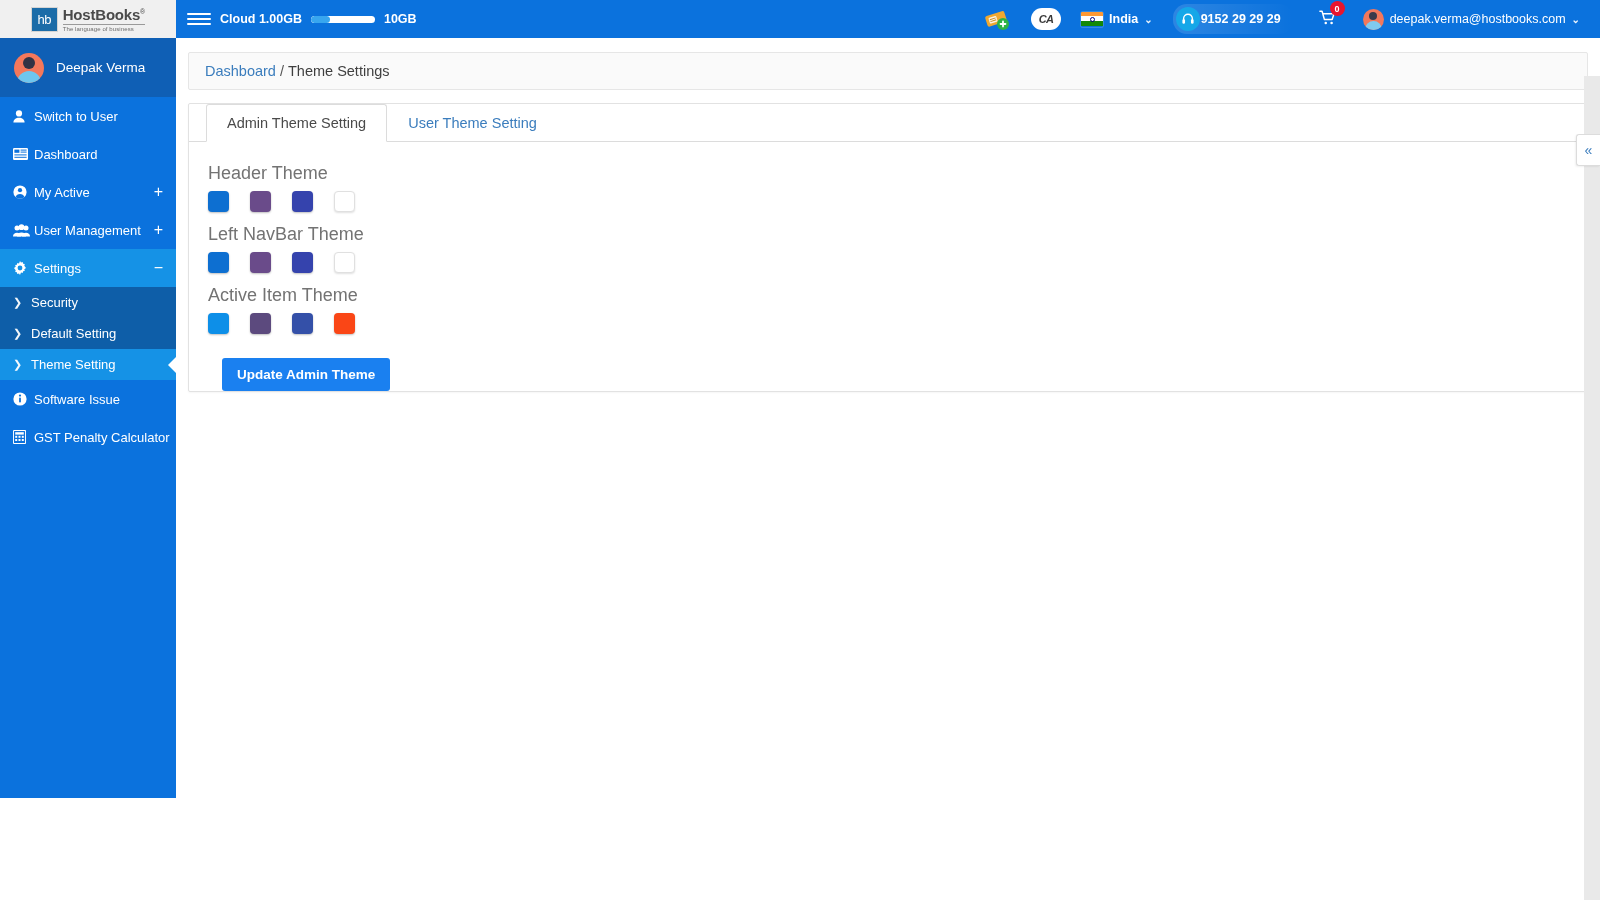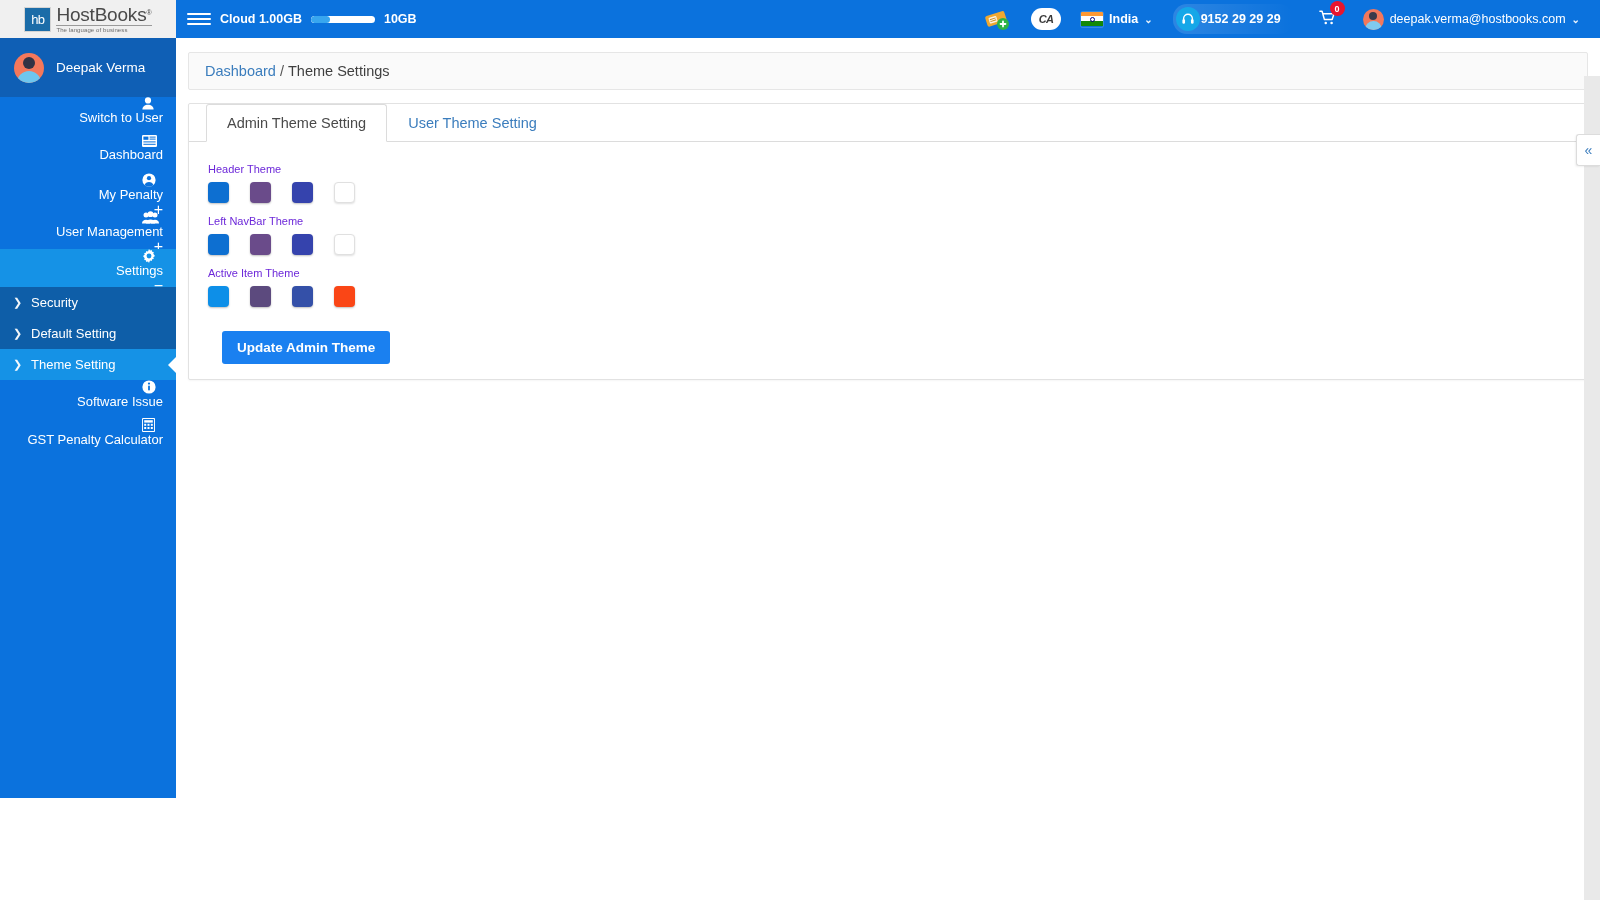--- a/index.html
+++ b/index.html
@@ -20,21 +20,21 @@
   .logo-wrap { display: flex; align-items: center; gap: 5px; }
   .logo-mark {
     width: 27px; height: 25px; background: #1b6ca8;
     color: #ffffff; font-size: 13px; font-weight: 400;
     display: flex; align-items: center; justify-content: center;
     letter-spacing: -0.5px;
     border: 1px solid #d4d4d4;
   }
   .logo-text { line-height: 1; }
   .logo-name {
-    font-size: 19px; color: #4a4a4a; font-weight: 400;
+    font-size: 15px; color: #4a4a4a; font-weight: 700;
     letter-spacing: -0.2px; position: relative; display: inline-block;
   }
   .logo-reg { font-size: 7px; vertical-align: super; color: #4a4a4a; }
   .logo-tag {
     font-size: 6px; color: #6b6b6b; letter-spacing: 0.1px;
     border-top: 1px solid #9a9a9a; padding-top: 1px; margin-top: 1px;
     white-space: nowrap;
   }
 
   
@@ -147,25 +147,24 @@
     position: absolute; left: 50%; top: 4px; width: 12px; height: 12px;
     margin-left: -6px; border-radius: 50%; background: #333344;
   }
   .avatar-lg .body {
     position: absolute; left: 50%; bottom: 0; width: 24px; height: 12px;
     margin-left: -12px; border-radius: 12px 12px 0 0; background: #6ec6ef;
   }
   .profile-name { font-size: 13.5px; font-weight: 400; }
 
   .nav-item {
-    display: flex; align-items: flex-end;
+    display: flex; align-items: center;
     height: 38px; padding: 0 13px;
     font-size: 13px; cursor: pointer; position: relative;
     color: #ffffff;
-    flex-direction: column;
   }
   .nav-item .ni-icon {
     width: 21px; flex: none; display: flex; align-items: center;
     font-size: 13px;
   }
   .nav-item .ni-label { flex: 1; white-space: nowrap; }
   .nav-item .ni-plus { font-size: 16px; line-height: 1; font-weight: 300; }
   .nav-item.active { background: #1592e6; }
 
   .submenu { background: #0e5ea8; }
@@ -227,21 +226,21 @@
   .tab.active {
     color: #4a4a4a;
     background: #ffffff;
     border-color: #dcdcdc #dcdcdc #ffffff #dcdcdc;
     border-radius: 3px 3px 0 0;
   }
 
   .panel { padding: 21px 0 0 19px; }
   .theme-group { margin-bottom: 7px; }
   .theme-label {
-    font-size: 11px; color: #6d28d9; margin-bottom: 7px;
+    font-size: 18px; color: #737373; margin-bottom: 7px;
   }
   .swatch-row { display: flex; gap: 21px; margin-bottom: 12px; }
   .swatch {
     width: 21px; height: 21px; border-radius: 4px;
     cursor: pointer;
     box-shadow: 0 1px 2px rgba(0,0,0,0.25);
   }
   .swatch.light { box-shadow: 0 1px 2px rgba(0,0,0,0.12); border: 1px solid #e0e0e0; }
 
   .btn-update {
@@ -399,21 +398,21 @@
   </div>
 
   <div class="nav-item">
     <span class="ni-icon">
       <svg width="14" height="14" viewBox="0 0 14 14">
           <circle cx="7" cy="7" r="6.6" fill="#fff"></circle>
           <circle cx="7" cy="5.2" r="2.1" fill="#0b72dd"></circle>
           <path d="M2.6 12.1c.6-2 2.3-3.1 4.4-3.1s3.8 1.1 4.4 3.1A6.5 6.5 0 0 1 7 13.6a6.5 6.5 0 0 1-4.4-1.5z" fill="#0b72dd"></path>
         </svg>
     </span>
-    <span class="ni-label">My Penalty</span>
+    <span class="ni-label">My Active</span>
     <span class="ni-plus">+</span>
   </div>
 
   <div class="nav-item">
     <span class="ni-icon">
       <svg width="17" height="13" viewBox="0 0 17 13">
           <circle cx="4" cy="4" r="2.5" fill="#fff"></circle>
           <circle cx="13" cy="4" r="2.5" fill="#fff"></circle>
           <circle cx="8.5" cy="3.2" r="2.9" fill="#fff"></circle>
           <path d="M0 12.4c0-2.3 1.8-3.6 4-3.6s4 1.3 4 3.6z" fill="#fff"></path>

